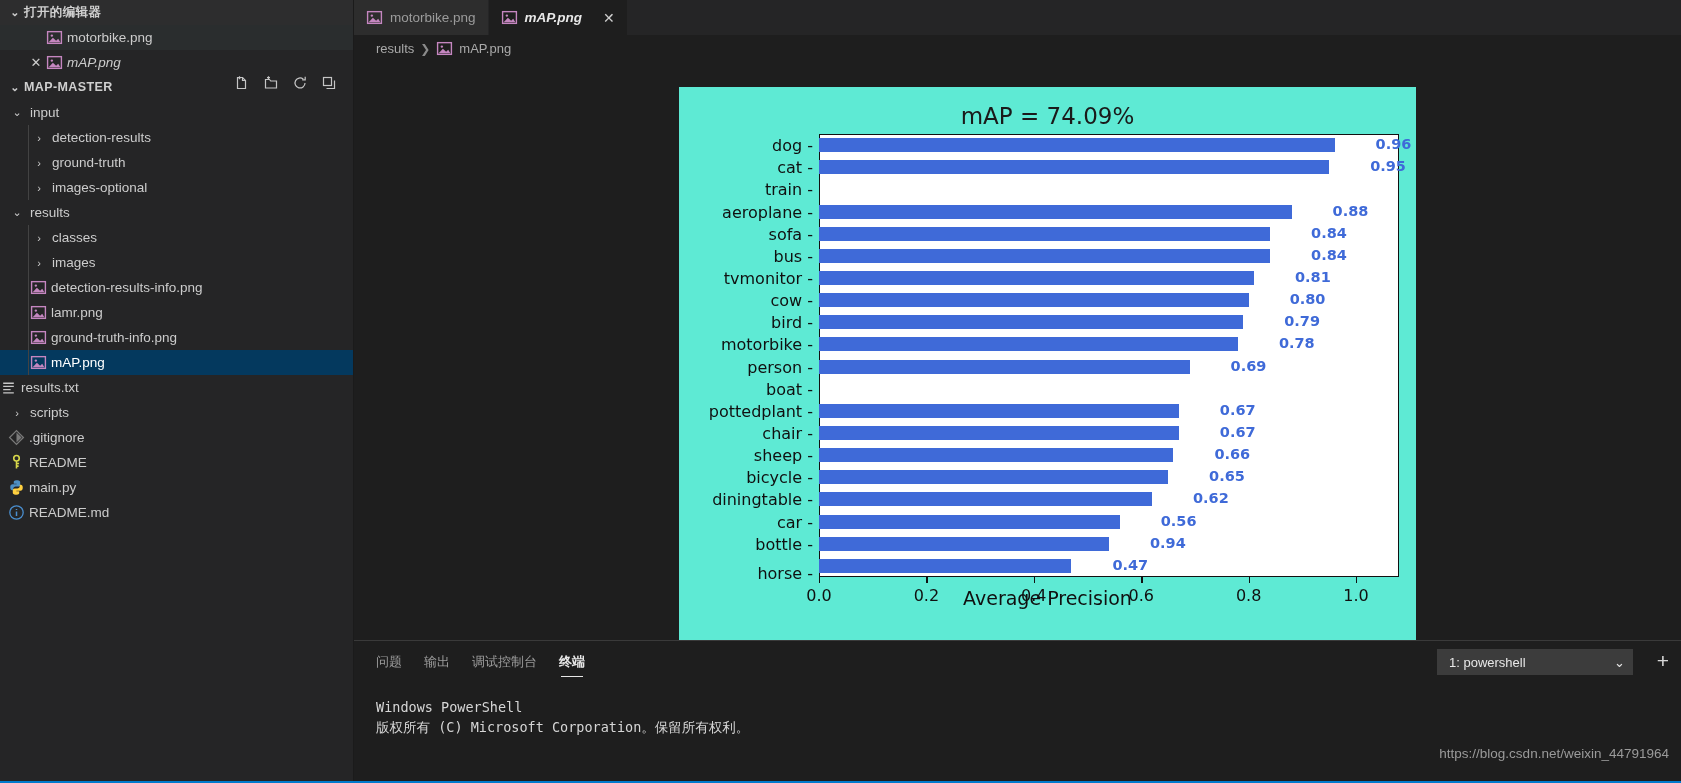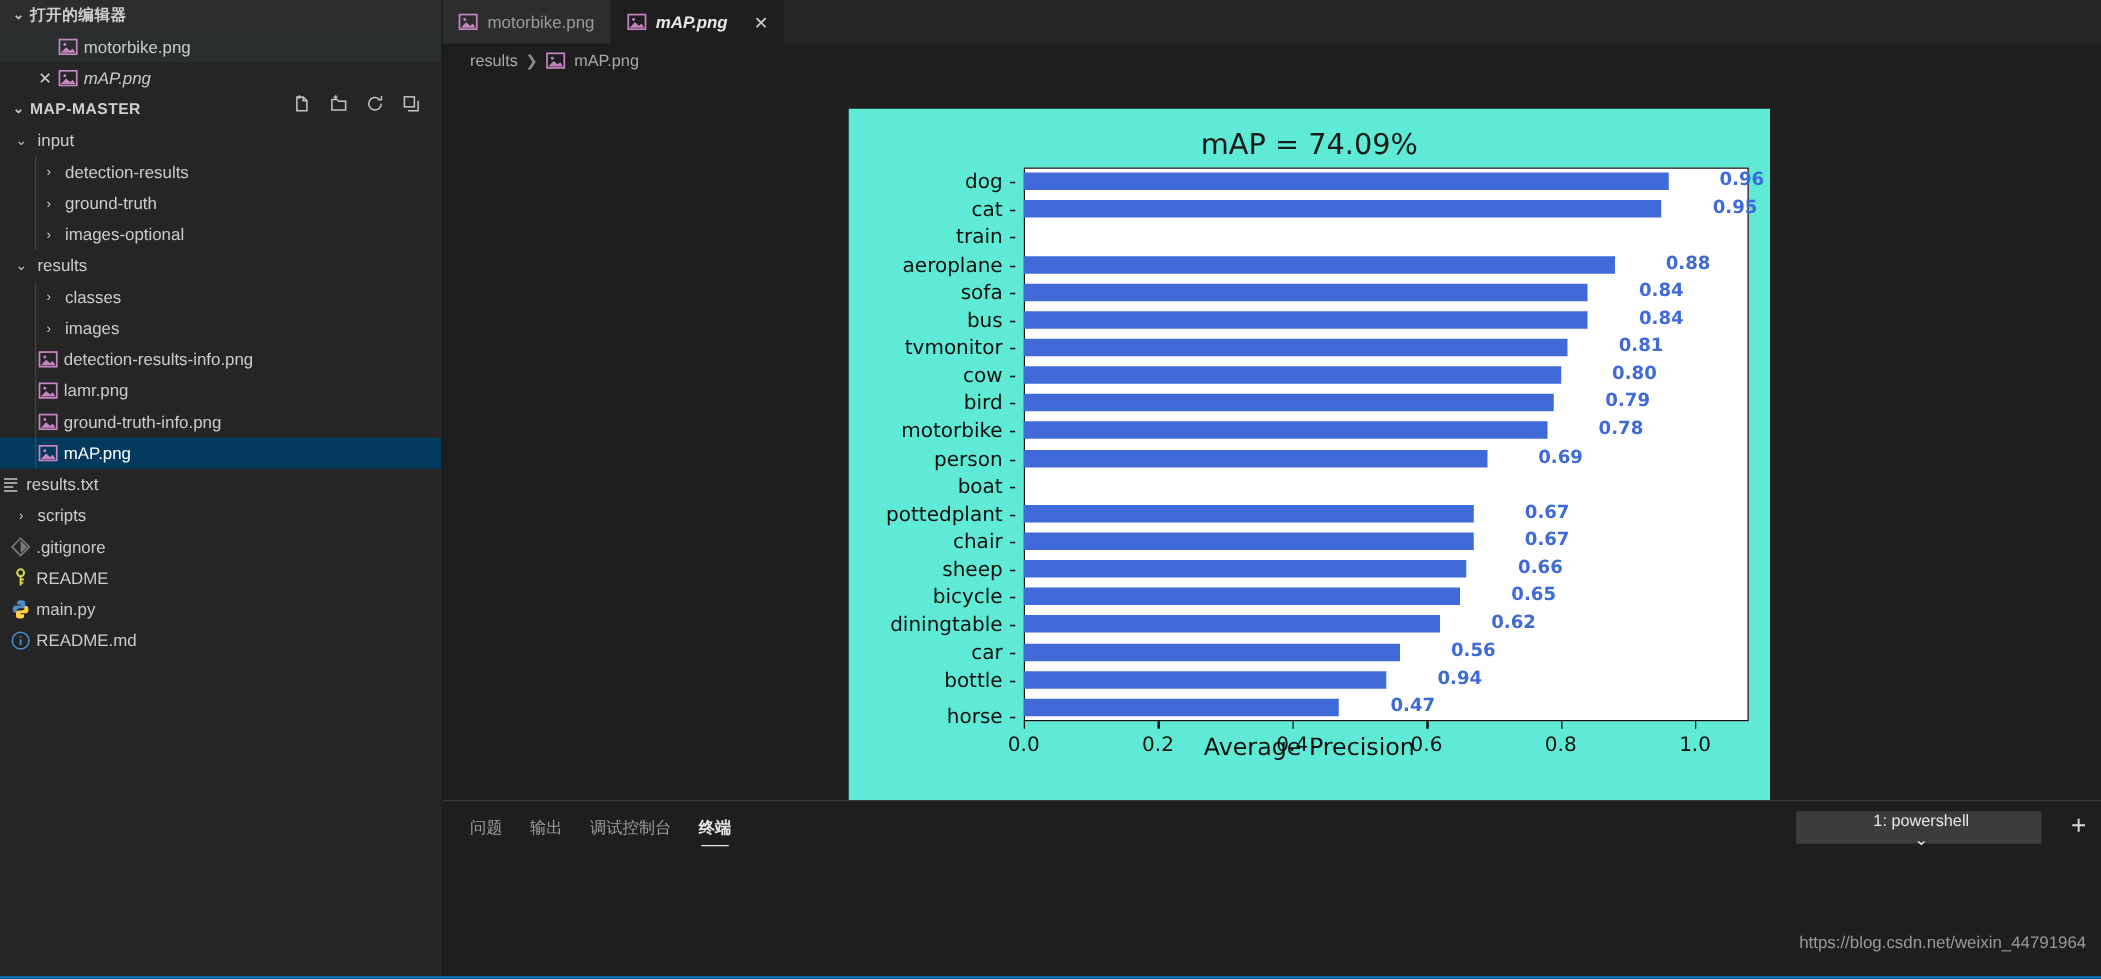--- a/index.html
+++ b/index.html
@@ -146,21 +146,21 @@
   .ptab.active { color: #e7e7e7; font-weight: bold; }
   .ptab.active::after {
     content: ""; position: absolute; left: 50%; transform: translateX(-50%);
     bottom: 0; width: 22px; height: 1.5px; background: #e7e7e7;
   }
   .term-select {
     position: absolute; right: 48px; top: 8px;
     width: 196px; height: 26px;
     background: #3c3c3c; color: #e8e8e8;
     font-size: 13px; display: flex; align-items: center;
-    padding: 0 8px 0 12px; justify-content: space-between; cursor: pointer; flex-direction: column;
+    padding: 0 8px 0 12px; justify-content: space-between; cursor: pointer;
   }
   .term-plus {
     position: absolute; right: 12px; top: 10px;
     font-size: 21px; color: #d8d8d8; line-height: 20px; cursor: pointer;
   }
   .term-body {
     padding: 20px 0 0 22px;
     font-family: "DejaVu Sans Mono", monospace;
     font-size: 13.5px; color: #d6d6d6; line-height: 1.5;
   }
@@ -511,18 +511,22 @@
           <div class="ptab">问题</div>
           <div class="ptab">输出</div>
           <div class="ptab">调试控制台</div>
           <div class="ptab active">终端</div>
         </div>
       <div class="term-select">
         <span>1: powershell</span>
         <span>⌄</span>
       </div>
       <div class="term-plus">+</div>
+      <div class="term-body">
+        <div>Windows PowerShell</div>
+        <div>版权所有 (C) Microsoft Corporation。保留所有权利。</div>
+      </div>
       <div class="watermark">https://blog.csdn.net/weixin_44791964</div>
     </div>
   </div>
 
   <div class="statusbar"></div>
 </div>
 
 </body></html>

